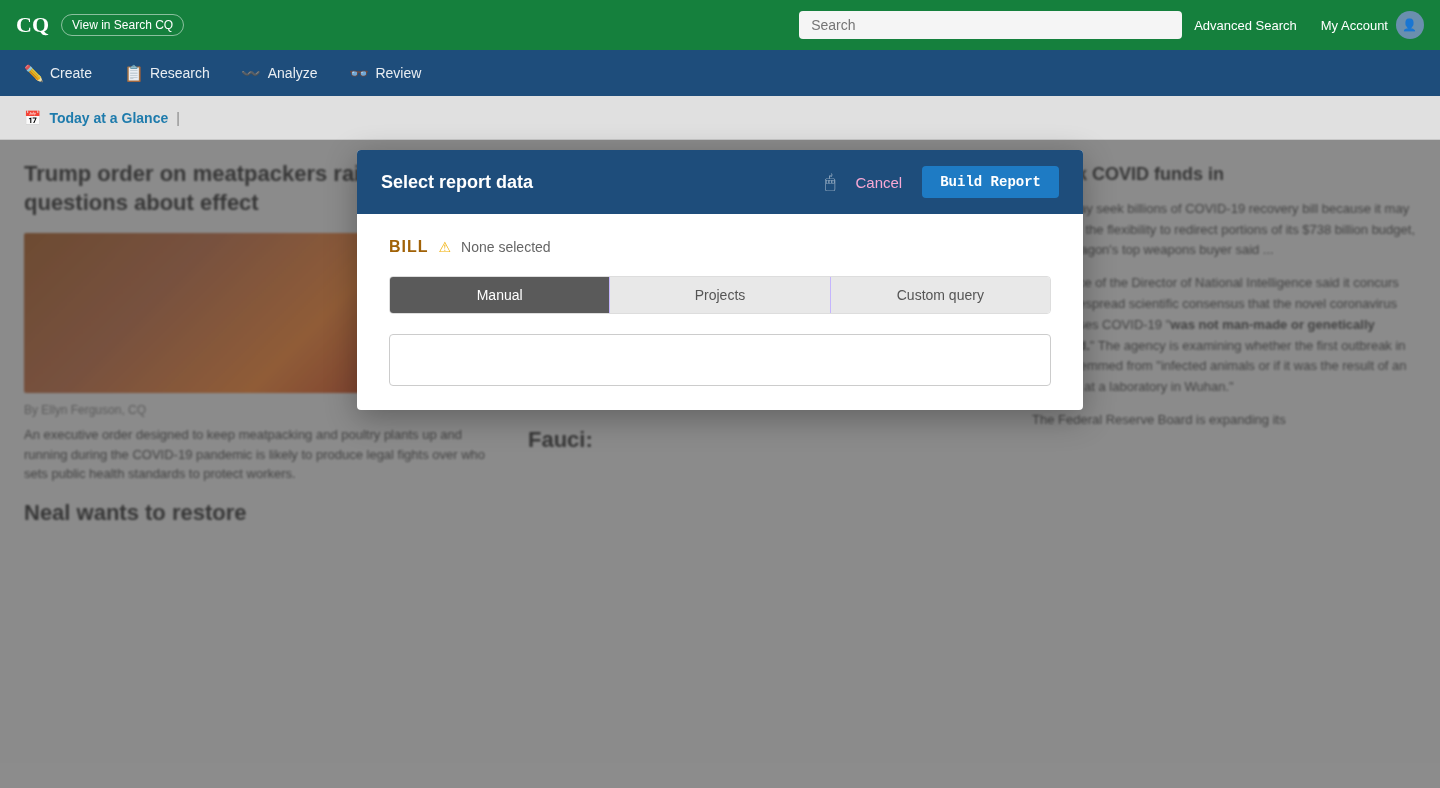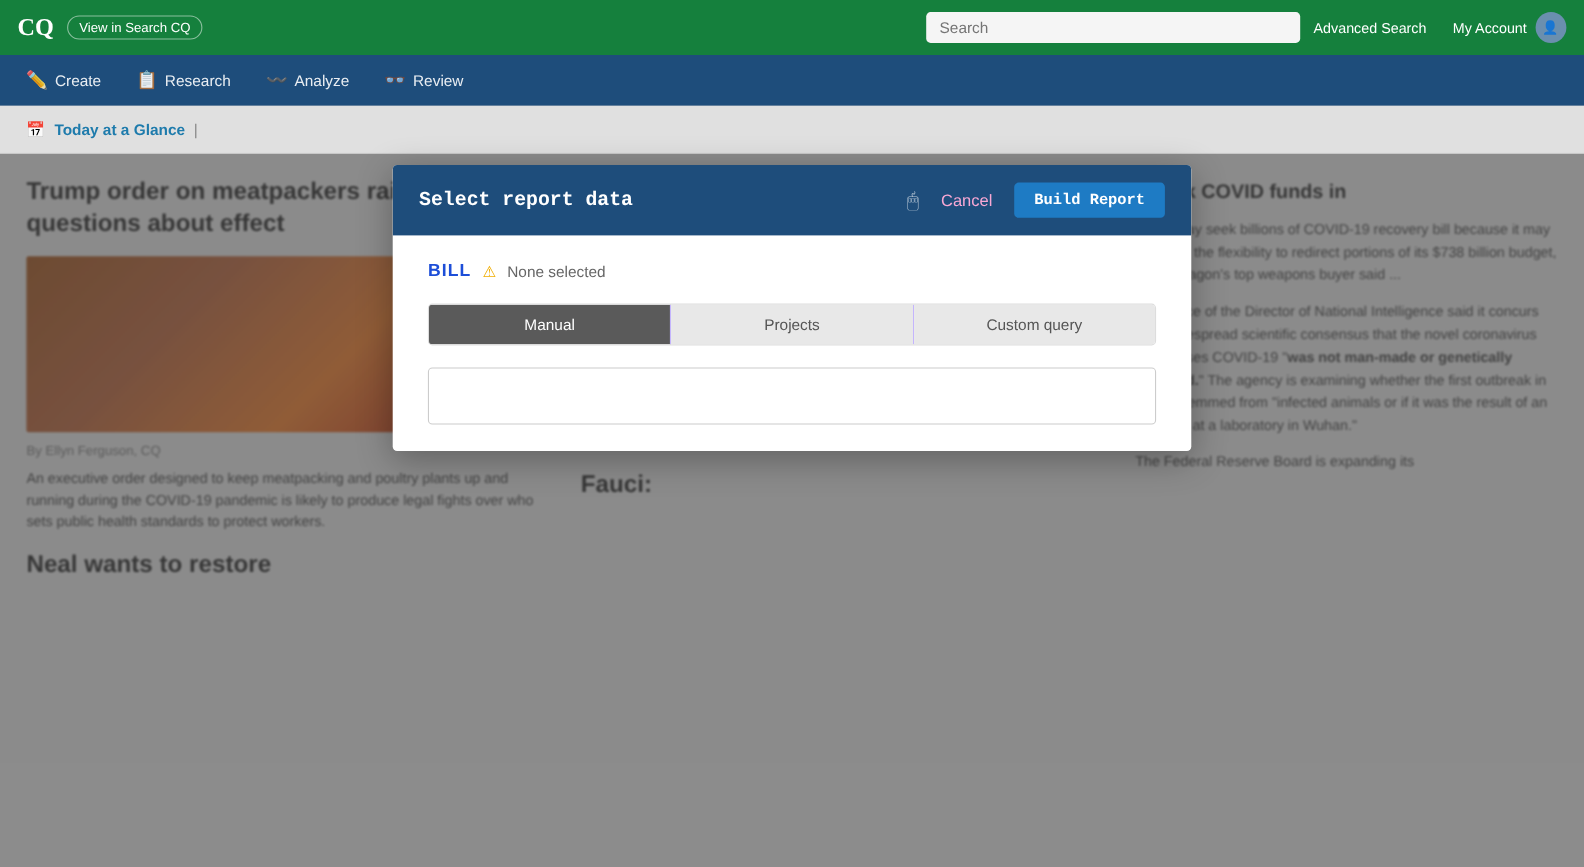--- a/index.html
+++ b/index.html
@@ -30,21 +30,21 @@
       padding: 3px 10px;
       font-size: 12px;
       cursor: pointer;
       margin-right: auto;
     }
     .top-nav .search-box {
       background: #f5f5f5;
       border: none;
       border-radius: 4px;
       padding: 6px 12px;
-      width: 340px;
+      width: 383px;
       font-size: 14px;
       color: #999;
     }
     .top-nav .advanced-search {
       color: white;
       font-size: 13px;
       margin-left: 12px;
       cursor: pointer;
       text-decoration: none;
     }
@@ -198,21 +198,20 @@
       background: #1e4d7b;
       padding: 16px 24px;
       display: flex;
       align-items: center;
       justify-content: space-between;
     }
     .modal-title {
       color: white;
       font-size: 18px;
       font-weight: 600;
-      font-family: Liberation Mono, monospace;
     }
     .modal-header-actions {
       display: flex;
       align-items: center;
       gap: 12px;
     }
     .cursor-icon {
       color: rgba(255,255,255,0.7);
       font-size: 18px;
     }
@@ -242,21 +241,21 @@
 
     .bill-header {
       display: flex;
       align-items: center;
       gap: 10px;
       margin-bottom: 20px;
     }
     .bill-label {
       font-size: 16px;
       font-weight: bold;
-      color: #1d4ed8;
+      color: #a16207;
       letter-spacing: 1px;
     }
     .warning-icon {
       color: #f0ad00;
       font-size: 14px;
     }
     .none-selected {
       font-size: 14px;
       color: #666;
     }

